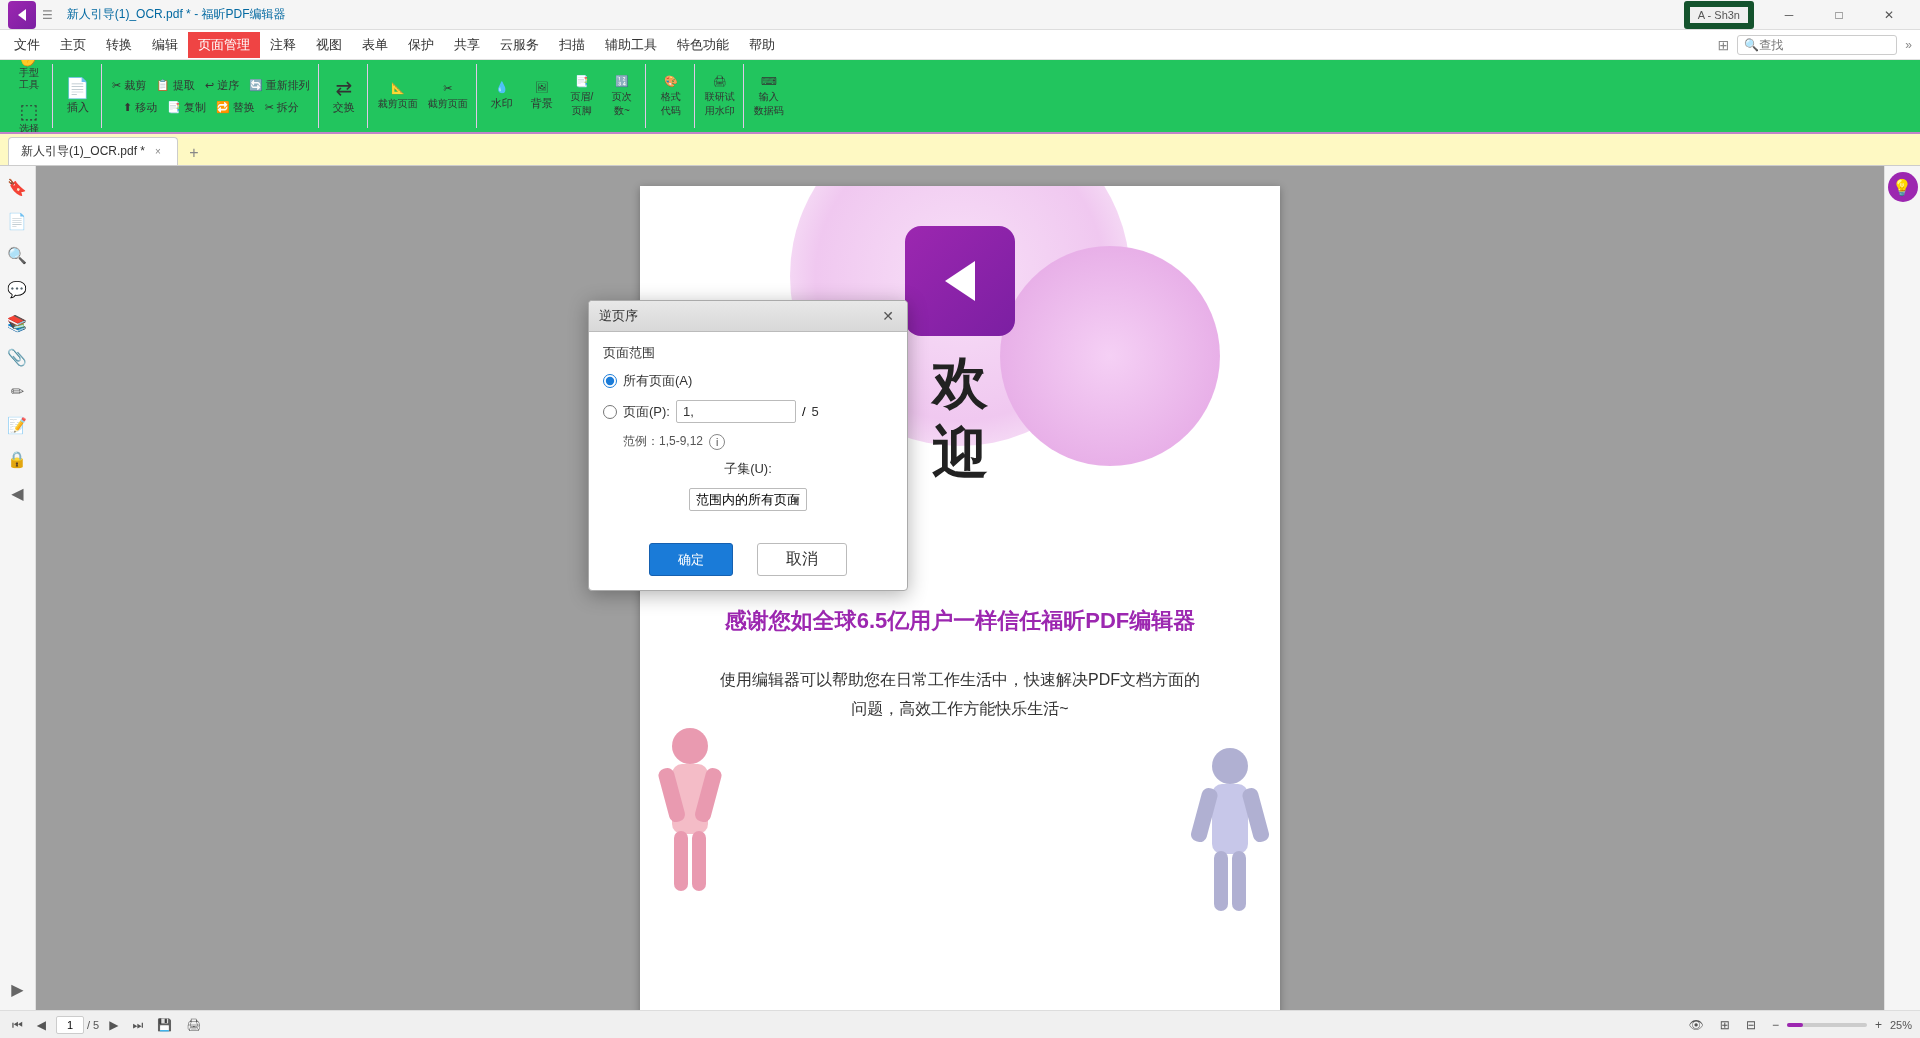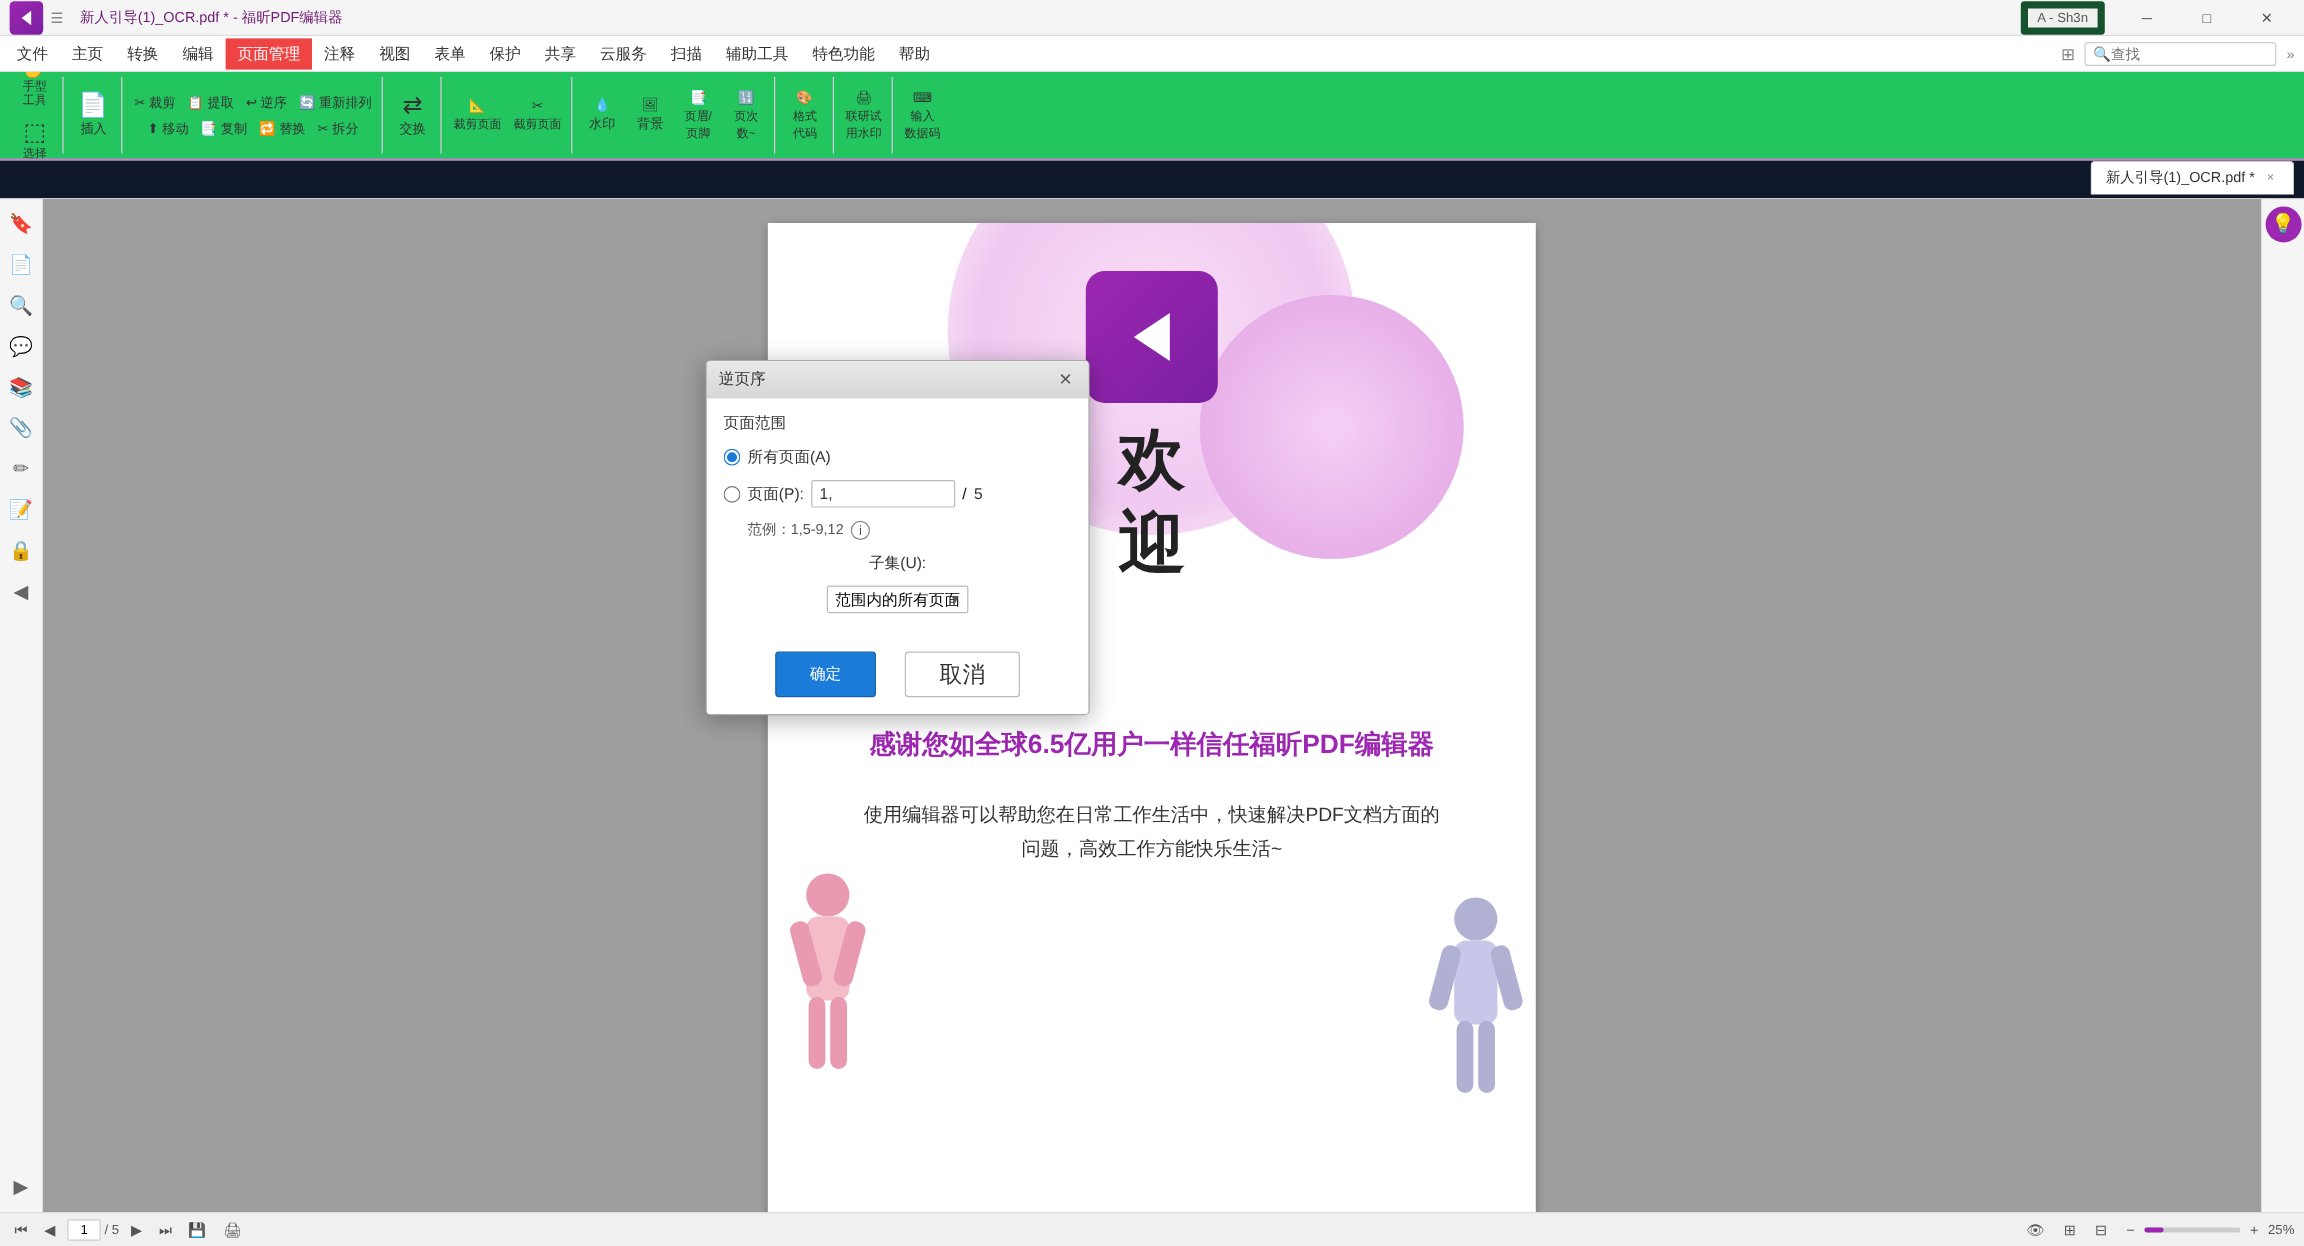--- a/index.html
+++ b/index.html
@@ -110,26 +110,25 @@
       gap: 2px;
     }
     .ribbon-btn .icon { font-size: 20px; line-height: 1; }
     .ribbon-btn.large { min-height: 54px; }
     .ribbon-btn.small { min-height: 20px; flex-direction: row; gap: 3px; font-size: 11px; }
     .ribbon-row { display: flex; gap: 2px; }
 
     
     #tabbar {
       height: 32px;
-      background: #0f172a;
+      background: #fef9c3;
       display: flex;
       align-items: flex-end;
       padding: 0 8px;
       border-bottom: 1px solid #ccc;
-      flex-direction: column;
     }
     .tab {
       display: flex;
       align-items: center;
       gap: 6px;
       padding: 5px 12px 5px 12px;
       background: white;
       border: 1px solid #ccc;
       border-bottom: none;
       border-radius: 4px 4px 0 0;
@@ -464,21 +463,21 @@
       font-size: 13px;
       cursor: pointer;
       font-family: Liberation Sans, sans-serif;
     }
     .btn-cancel {
       background: white;
       color: #333;
       border: 1px solid #bbb;
       border-radius: 3px;
       padding: 5px 28px;
-      font-size: 19px;
+      font-size: 16px;
       cursor: pointer;
       font-family: 'Microsoft YaHei', sans-serif;
       margin-left: 12px;
     }
 
     
     .menu-item.active {
       background: #ef4444;
       color: white;
     }
@@ -489,21 +488,21 @@
 <div id="titlebar">
   <div id="titlebar-left">
     <div id="titlebar-logo">
       <svg width="16" height="16" viewBox="0 0 16 16">
           <path d="M12 2L4 8l8 6V2z" fill="white"></path>
         </svg>
     </div>
     <div style="display:flex;gap:4px;margin-right:8px;">
       <div style="font-size:12px;color:#888;cursor:pointer;">☰</div>
     </div>
-    <span style="font-size:12px;color:#701a75;">新人引导(1)_OCR.pdf * - 福昕PDF编辑器</span>
+    <span style="font-size:12px;color:#0369a1;">新人引导(1)_OCR.pdf * - 福昕PDF编辑器</span>
   </div>
   <div id="titlebar-right">
     <span id="user-badge">A - Sh3n</span>
     <div class="title-btn">─</div>
     <div class="title-btn">□</div>
     <div class="title-btn close">✕</div>
   </div>
 </div>
 
 <div id="menubar">

